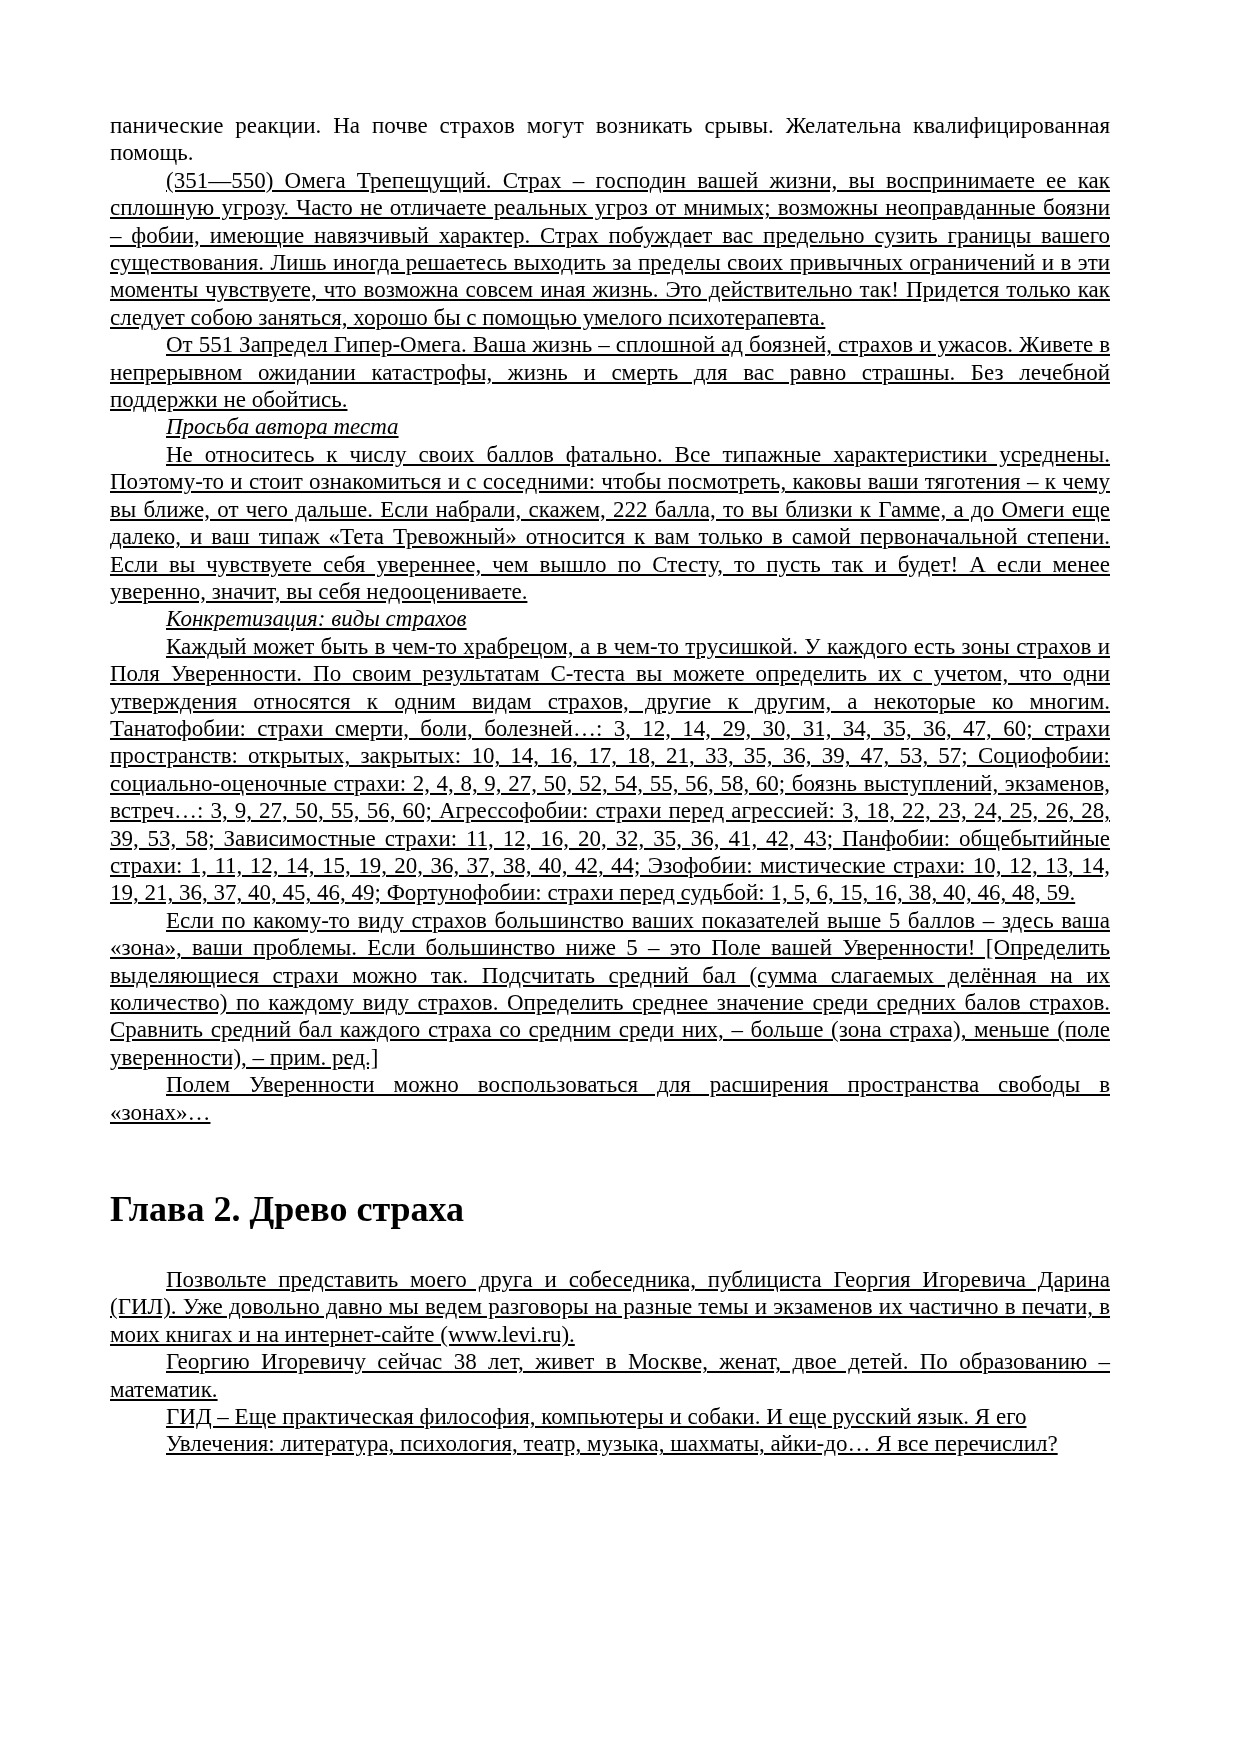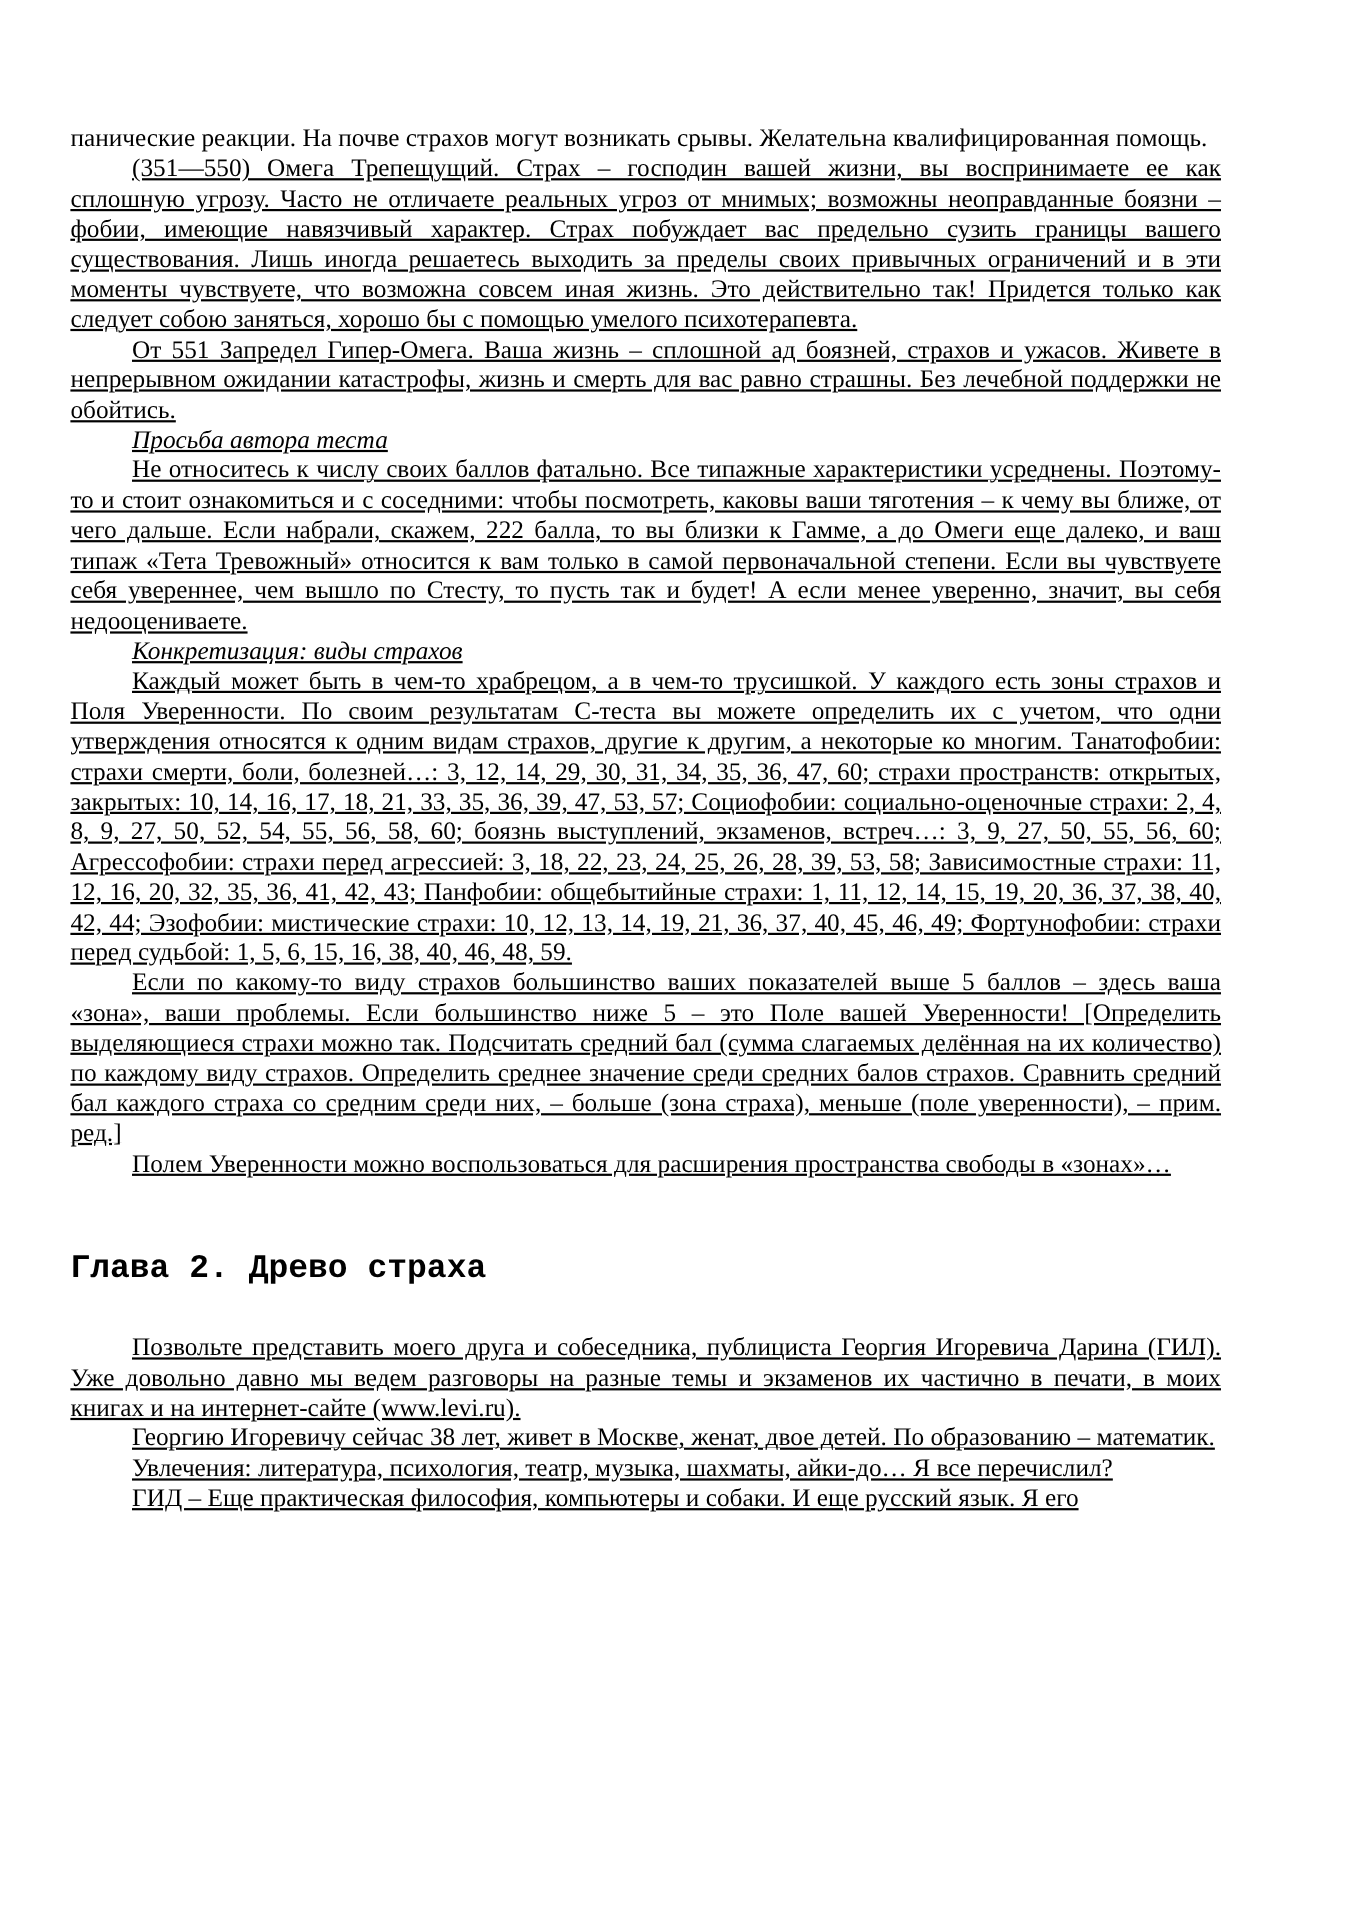--- a/index.html
+++ b/index.html
@@ -1,39 +1,39 @@
 <!DOCTYPE html>
 <html><head>
 <meta charset="utf-8">
 <style>
   html, body { margin: 0; padding: 0; background: #ffffff; }
   .page {
     position: relative;
     width: 1240px;
     height: 1754px;
     box-sizing: border-box;
-    padding: 112px 130px 0 64px;
+    padding: 112px 130px 0 110px;
     background: #ffffff;
     color: #000000;
     font-family: "Liberation Serif", "DejaVu Serif", serif;
     font-size: 23px;
     line-height: 27.4px;
     overflow: hidden;
   }
   .page p {
     margin: 0;
     text-align: justify;
     text-justify: inter-word;
   }
   .indent { text-indent: 56px; text-decoration: underline; }
   .italic { font-style: italic; font-weight: normal; }
   .chapter {
-    font-family: Liberation Mono, monospace;
+    font-family: Liberation Serif, serif;
     font-weight: bold;
-    font-size: 30px;
+    font-size: 36px;
     line-height: 34px;
     text-align: left;
     text-indent: 0;
     margin: 66px 0 40px 0 !important;
   }
 </style>
 </head>
 <body>
 
 <div class="page">
@@ -44,15 +44,15 @@
   <p class="indent">Не относитесь к числу своих баллов фатально. Все типажные характеристики усреднены. Поэтому-то и стоит ознакомиться и с соседними: чтобы посмотреть, каковы ваши тяготения – к чему вы ближе, от чего дальше. Если набрали, скажем, 222 балла, то вы близки к Гамме, а до Омеги еще далеко, и ваш типаж «Тета Тревожный» относится к вам только в самой первоначальной степени. Если вы чувствуете себя увереннее, чем вышло по Стесту, то пусть так и будет! А если менее уверенно, значит, вы себя недооцениваете.</p>
   <p class="indent italic">Конкретизация: виды страхов</p>
   <p class="indent">Каждый может быть в чем-то храбрецом, а в чем-то трусишкой. У каждого есть зоны страхов и Поля Уверенности. По своим результатам С-теста вы можете определить их с учетом, что одни утверждения относятся к одним видам страхов, другие к другим, а некоторые ко многим. Танатофобии: страхи смерти, боли, болезней…: 3, 12, 14, 29, 30, 31, 34, 35, 36, 47, 60; страхи пространств: открытых, закрытых: 10, 14, 16, 17, 18, 21, 33, 35, 36, 39, 47, 53, 57; Социофобии: социально-оценочные страхи: 2, 4, 8, 9, 27, 50, 52, 54, 55, 56, 58, 60; боязнь выступлений, экзаменов, встреч…: 3, 9, 27, 50, 55, 56, 60; Агрессофобии: страхи перед агрессией: 3, 18, 22, 23, 24, 25, 26, 28, 39, 53, 58; Зависимостные страхи: 11, 12, 16, 20, 32, 35, 36, 41, 42, 43; Панфобии: общебытийные страхи: 1, 11, 12, 14, 15, 19, 20, 36, 37, 38, 40, 42, 44; Эзофобии: мистические страхи: 10, 12, 13, 14, 19, 21, 36, 37, 40, 45, 46, 49; Фортунофобии: страхи перед судьбой: 1, 5, 6, 15, 16, 38, 40, 46, 48, 59.</p>
   <p class="indent">Если по какому-то виду страхов большинство ваших показателей выше 5 баллов – здесь ваша «зона», ваши проблемы. Если большинство ниже 5 – это Поле вашей Уверенности! [Определить выделяющиеся страхи можно так. Подсчитать средний бал (сумма слагаемых делённая на их количество) по каждому виду страхов. Определить среднее значение среди средних балов страхов. Сравнить средний бал каждого страха со средним среди них, – больше (зона страха), меньше (поле уверенности), – прим. ред.]</p>
   <p class="indent">Полем Уверенности можно воспользоваться для расширения пространства свободы в «зонах»…</p>
 
   <p class="chapter">Глава 2. Древо страха</p>
 
   <p class="indent">Позвольте представить моего друга и собеседника, публициста Георгия Игоревича Дарина (ГИЛ). Уже довольно давно мы ведем разговоры на разные темы и экзаменов их частично в печати, в моих книгах и на интернет-сайте (www.levi.ru).</p>
   <p class="indent">Георгию Игоревичу сейчас 38 лет, живет в Москве, женат, двое детей. По образованию – математик.</p>
+  <p class="indent">ГИД – Еще практическая философия, компьютеры и собаки. И еще русский язык. Я его</p>
   <p class="indent">Увлечения: литература, психология, театр, музыка, шахматы, айки-до… Я все перечислил?</p>
-  <p class="indent">ГИД – Еще практическая философия, компьютеры и собаки. И еще русский язык. Я его</p>
 </div>
 
 </body></html>

